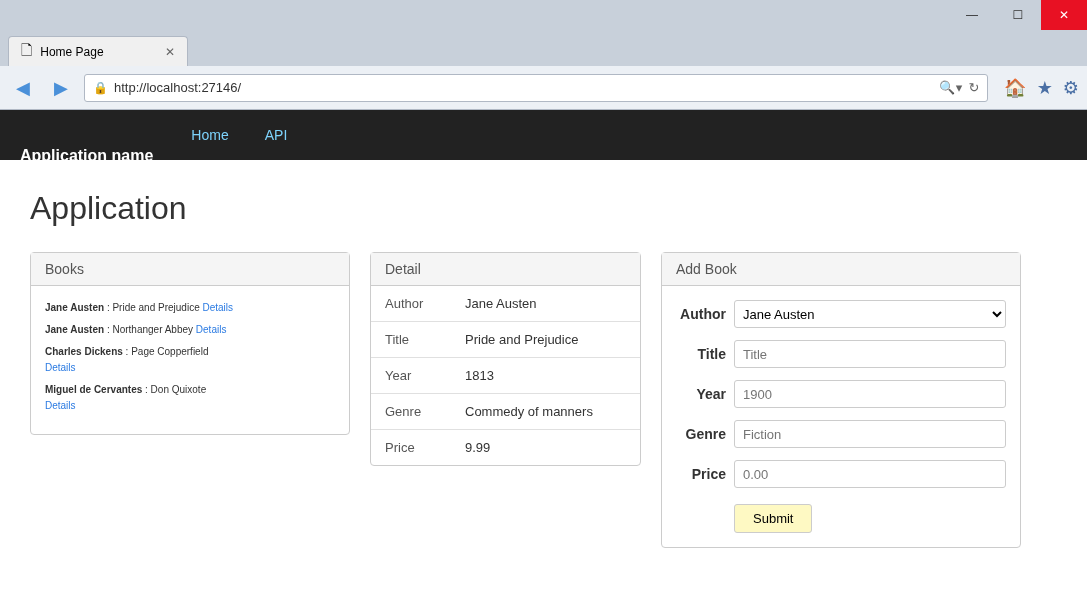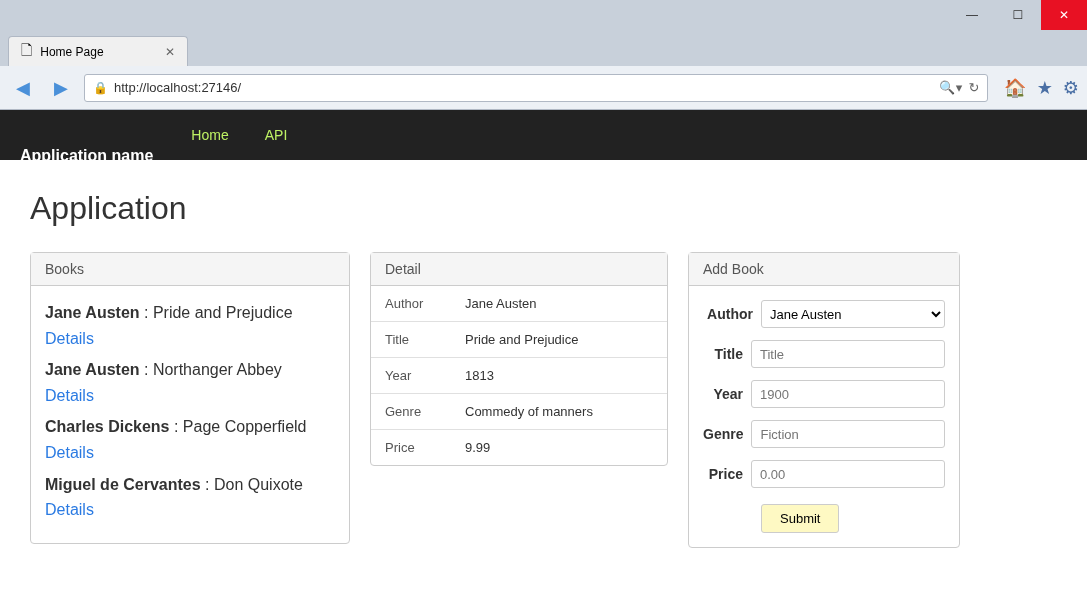--- a/index.html
+++ b/index.html
@@ -148,21 +148,21 @@
 
     .app-brand {
       color: white;
       font-size: 16px;
       font-weight: bold;
       margin-right: 10px;
       margin-top: 42px;
     }
 
     .nav-link {
-      color: #bef264;
+      color: #7dd3fc;
       text-decoration: none;
       font-size: 14px;
       padding: 4px 8px;
       cursor: pointer;
       text-align: center;
     }
 
     
     .page-content {
       background: white;
@@ -203,41 +203,41 @@
       padding: 14px;
     }
 
     .books-panel {
       width: 320px;
     }
 
     .book-item {
       margin-bottom: 6px;
       line-height: 1.6;
-      font-size: 16px;
+      font-size: 10px;
     }
 
     .book-author {
       font-weight: bold;
       color: #333;
     }
 
     .book-title {
       color: #333;
     }
 
     .book-link {
       color: #2a7ae2;
       text-decoration: none;
       cursor: pointer;
     }
 
     
     .detail-panel {
-      width: 298px;
+      width: 271px;
     }
 
     .detail-table {
       width: 100%;
       border-collapse: collapse;
       font-size: 13px;
     }
 
     .detail-table tr {
       border-bottom: 1px solid #e0e0e0;
@@ -252,21 +252,21 @@
       color: #333;
     }
 
     .detail-table td:first-child {
       color: #555;
       width: 80px;
     }
 
     
     .add-book-panel {
-      width: 272px;
+      width: 360px;
     }
 
     .form-row {
       display: flex;
       align-items: center;
       margin-bottom: 12px;
       gap: 8px;
     }
 
     .form-label {

